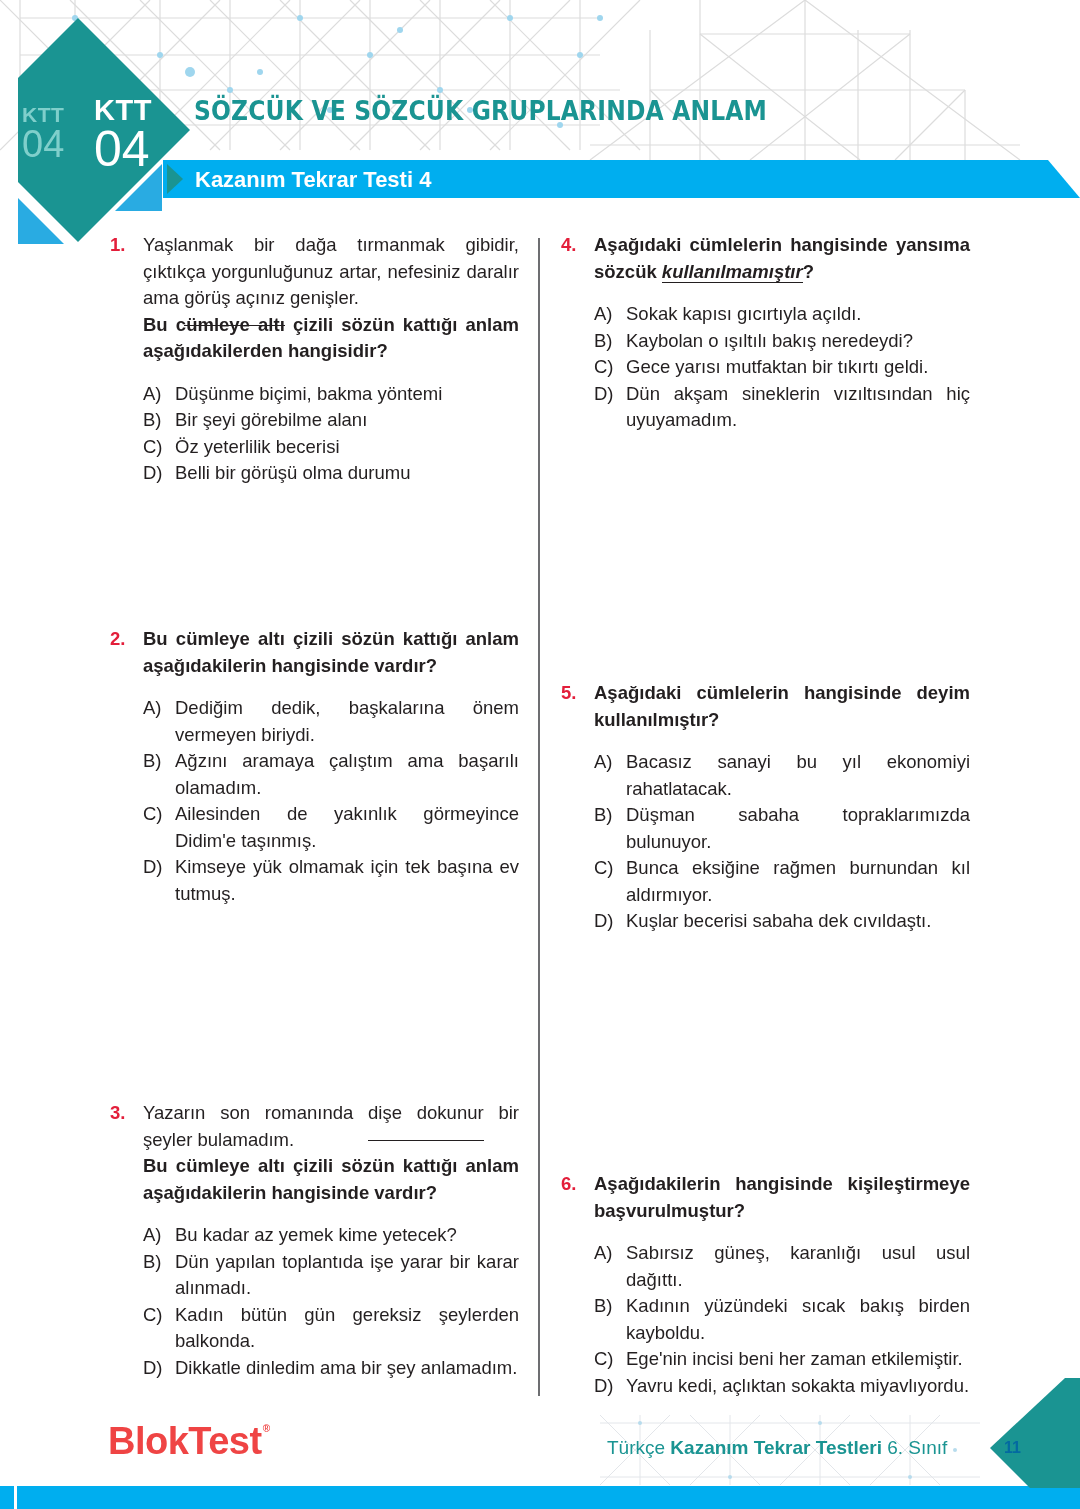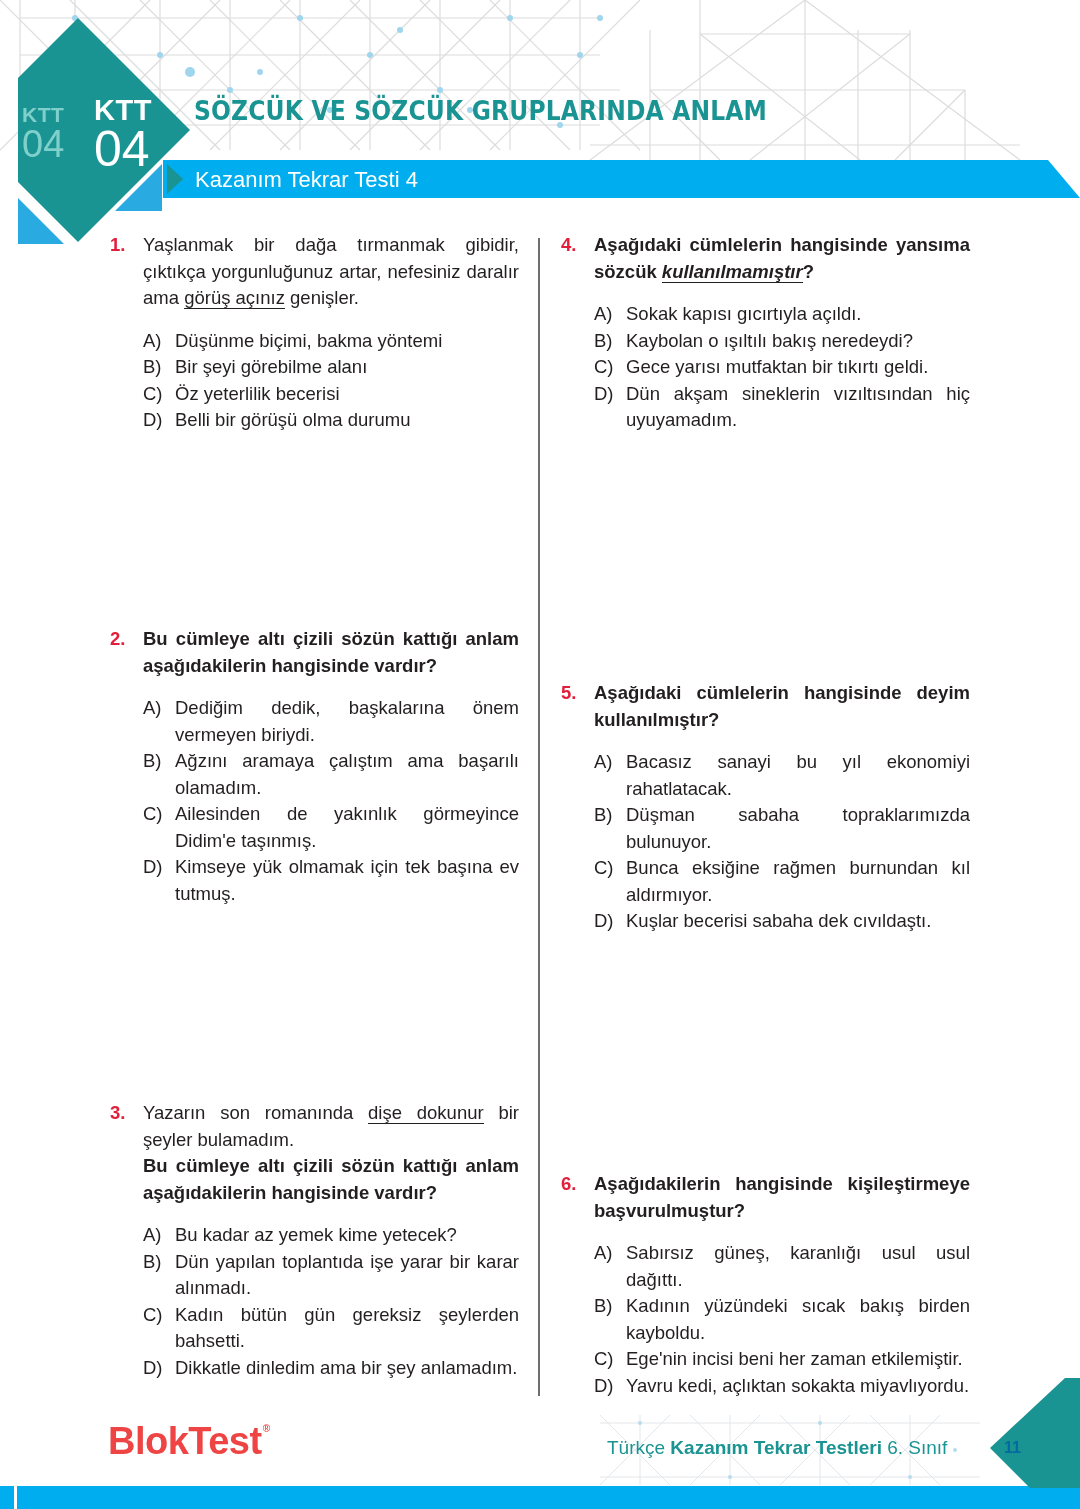--- a/index.html
+++ b/index.html
@@ -14,28 +14,28 @@
   .ktt-small .k { font-size: 21px; font-weight: bold; display: block; letter-spacing: 0.5px; }
   .ktt-small .n { font-size: 38px; display: block; margin-top: 0px; }
   .ktt-big { position: absolute; left: 94px; top: 96px; color: #ffffff; z-index: 3; line-height: 1; }
   .ktt-big .k { font-size: 29px; font-weight: bold; display: block; letter-spacing: 0.5px; }
   .ktt-big .n { font-size: 50px; display: block; margin-top: -1px; }
 
   .title { position: absolute; left: 194px; top: 96px; font-family: "DejaVu Sans", sans-serif;
            font-weight: bold; font-size: 26px; color: #1a9492; letter-spacing: 0.2px; z-index: 3;
            transform: scaleX(0.9); transform-origin: left; }
   .subtitle-bar { position: absolute; left: 163px; top: 160px; width: 917px; height: 38px; z-index: 2; }
-  .subtitle { position: absolute; left: 195px; top: 167px; color: #ffffff; font-weight: normal; font-size: 22px; z-index: 3; }
+  .subtitle { position: absolute; left: 195px; top: 167px; color: #ffffff; font-weight: bold; font-size: 22px; z-index: 3; }
 
   .divider { position: absolute; left: 538px; top: 238px; width: 2px; height: 1158px; background: #6d6e71; z-index: 1; }
 
   .q { position: absolute; width: 410px; font-size: 18.5px; line-height: 26.5px; z-index: 2; }
   .q .num { position: absolute; left: -33px; top: 0; color: #e31e3a; font-weight: bold; }
   .q .stem { text-align: justify; }
-  .q .stem u { text-decoration: none; border-bottom: 1.5px solid #231f20; padding-bottom: 0px; }
+  .q .stem u { text-decoration: none; border-bottom: 1.5px solid #231f20; padding-bottom: 17px; }
   .q .prompt { font-weight: bold; text-align: justify; }
   .q .opts { margin-top: 16px; }
   .q .opt { display: flex; text-align: justify; }
   .q .opt .lbl { width: 32px; flex: 0 0 32px; }
   .q .opt .txt { flex: 1; text-align: justify; }
 
   #q1 { left: 143px; top: 232px; width: 376px; }
   #q2 { left: 143px; top: 626px; width: 376px; }
   #q3 { left: 143px; top: 1100px; width: 376px; }
   #q4 { left: 594px; top: 232px; width: 376px; }
@@ -143,20 +143,21 @@
   <polygon points="0,0 885,0 917,38 0,38" fill="#00aeef"></polygon>
   <polygon points="4,4 20,19 4,34" fill="#1a9492"></polygon>
 </svg>
 <div class="subtitle">Kazanım Tekrar Testi 4</div>
 
 <div class="divider"></div>
 
 <div class="q" id="q1">
   <span class="num">1.</span>
   <div class="stem"><span>Yaşlanmak bir dağa tırmanmak gibidir, çıktıkça yorgunluğunuz artar, nefesiniz daralır ama </span><u>görüş açınız</u><span> genişler.</span></div>
+  <div class="prompt">Bu cümleye altı çizili sözün kattığı anlam aşağıdakilerden hangisidir?</div>
   <div class="opts">
     <div class="opt">
         <span class="lbl">A)</span>
         <span class="txt">Düşünme biçimi, bakma yöntemi</span>
       </div>
     <div class="opt">
         <span class="lbl">B)</span>
         <span class="txt">Bir şeyi görebilme alanı</span>
       </div>
     <div class="opt">
@@ -201,21 +202,21 @@
     <div class="opt">
         <span class="lbl">A)</span>
         <span class="txt">Bu kadar az yemek kime yetecek?</span>
       </div>
     <div class="opt">
         <span class="lbl">B)</span>
         <span class="txt">Dün yapılan toplantıda işe yarar bir karar alınmadı.</span>
       </div>
     <div class="opt">
         <span class="lbl">C)</span>
-        <span class="txt">Kadın bütün gün gereksiz şeylerden bahsetti.</span>
+        <span class="txt">Kadın bütün gün gereksiz şeylerden balkonda.</span>
       </div>
     <div class="opt">
         <span class="lbl">D)</span>
         <span class="txt">Dikkatle dinledim ama bir şey anlamadım.</span>
       </div>
   </div>
 </div>
 
 <div class="q" id="q4">
   <span class="num">4.</span>

